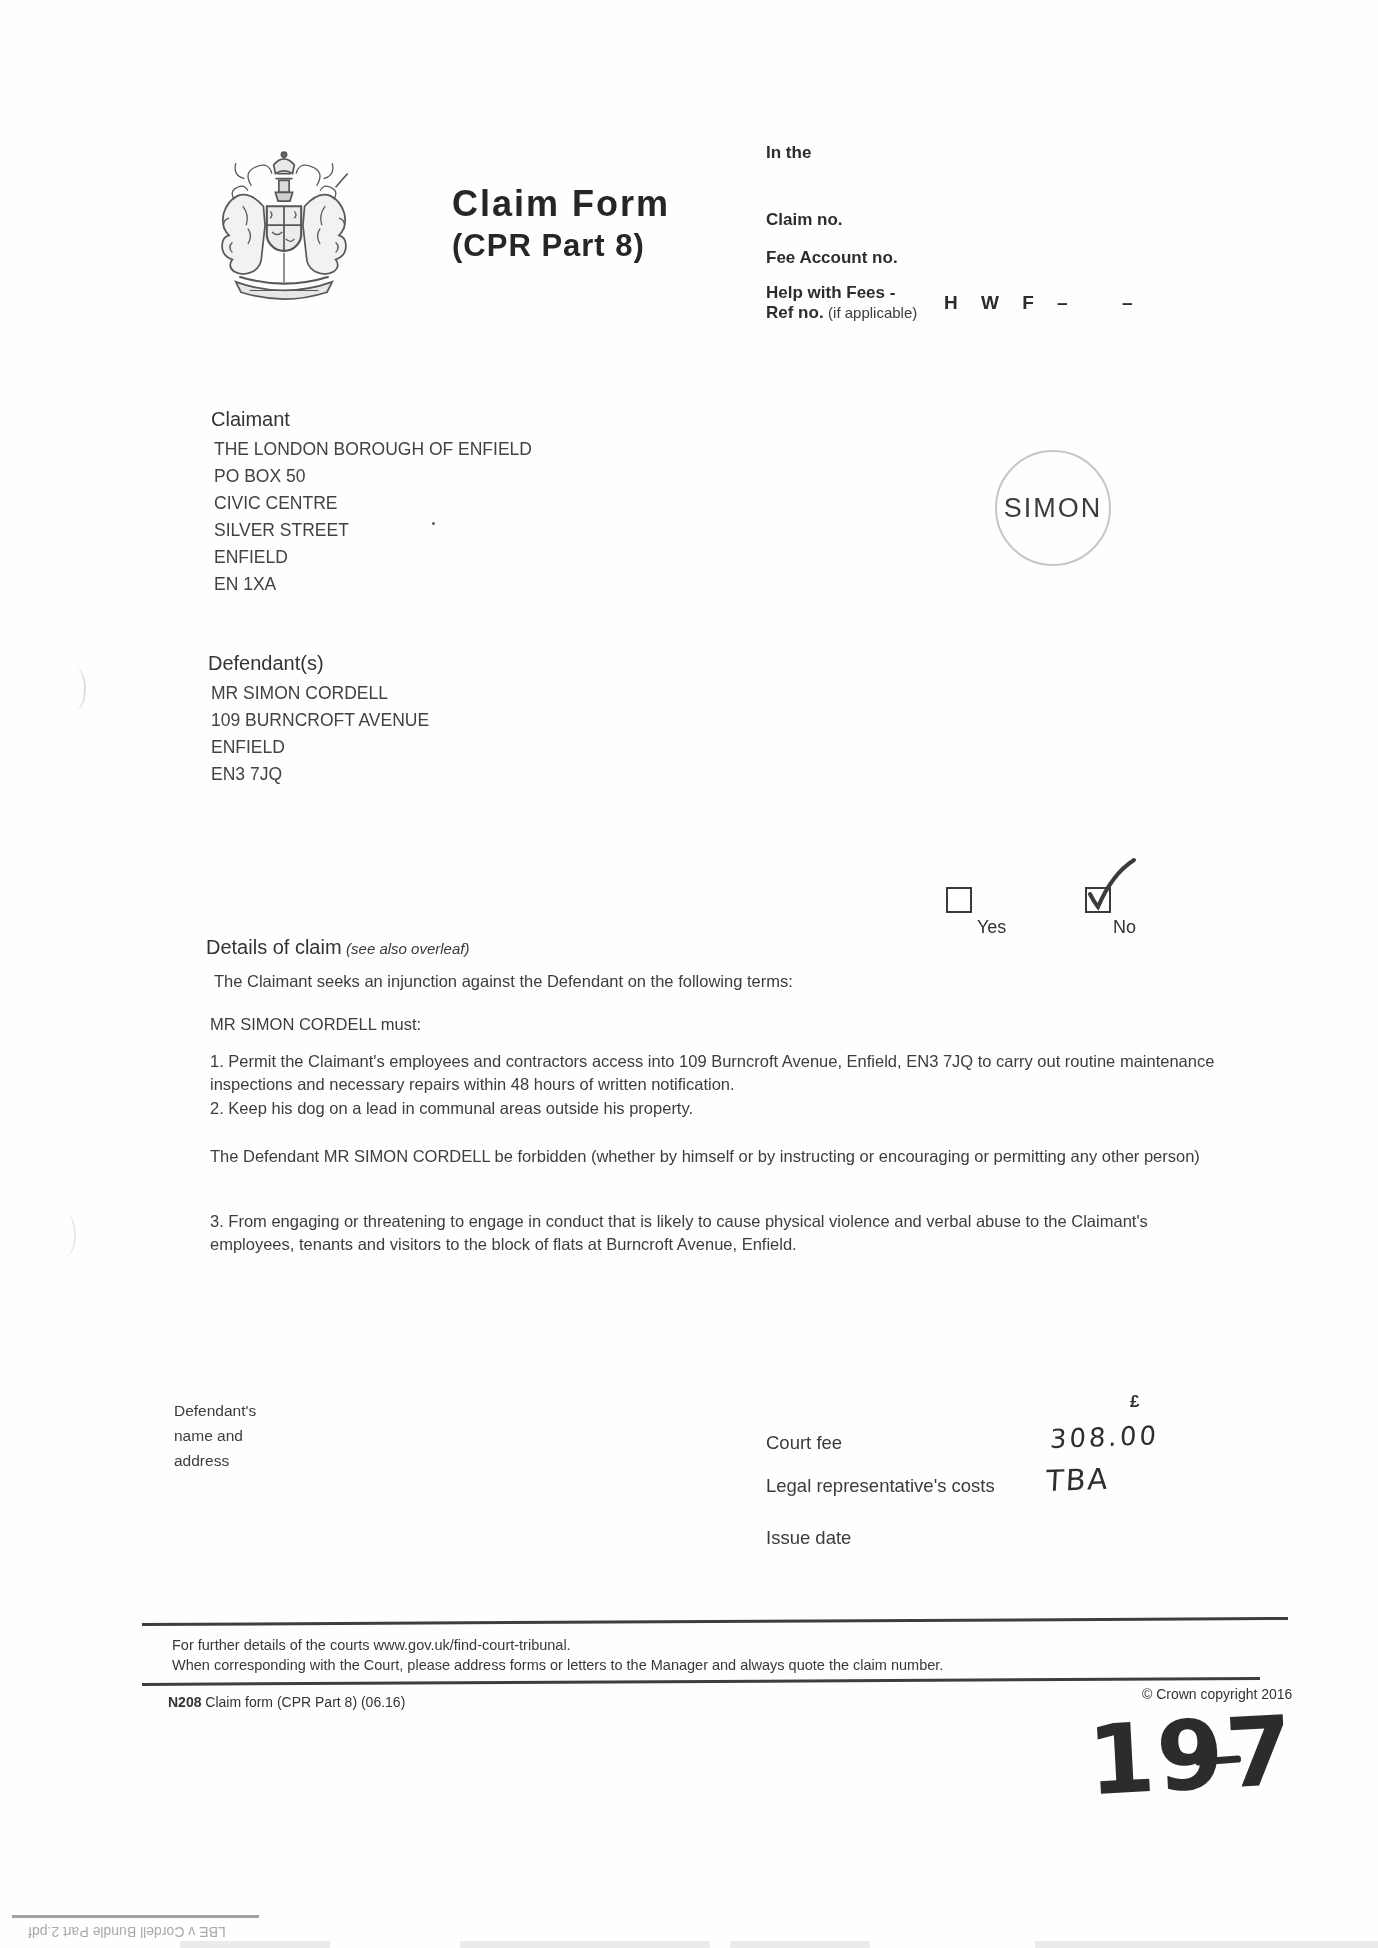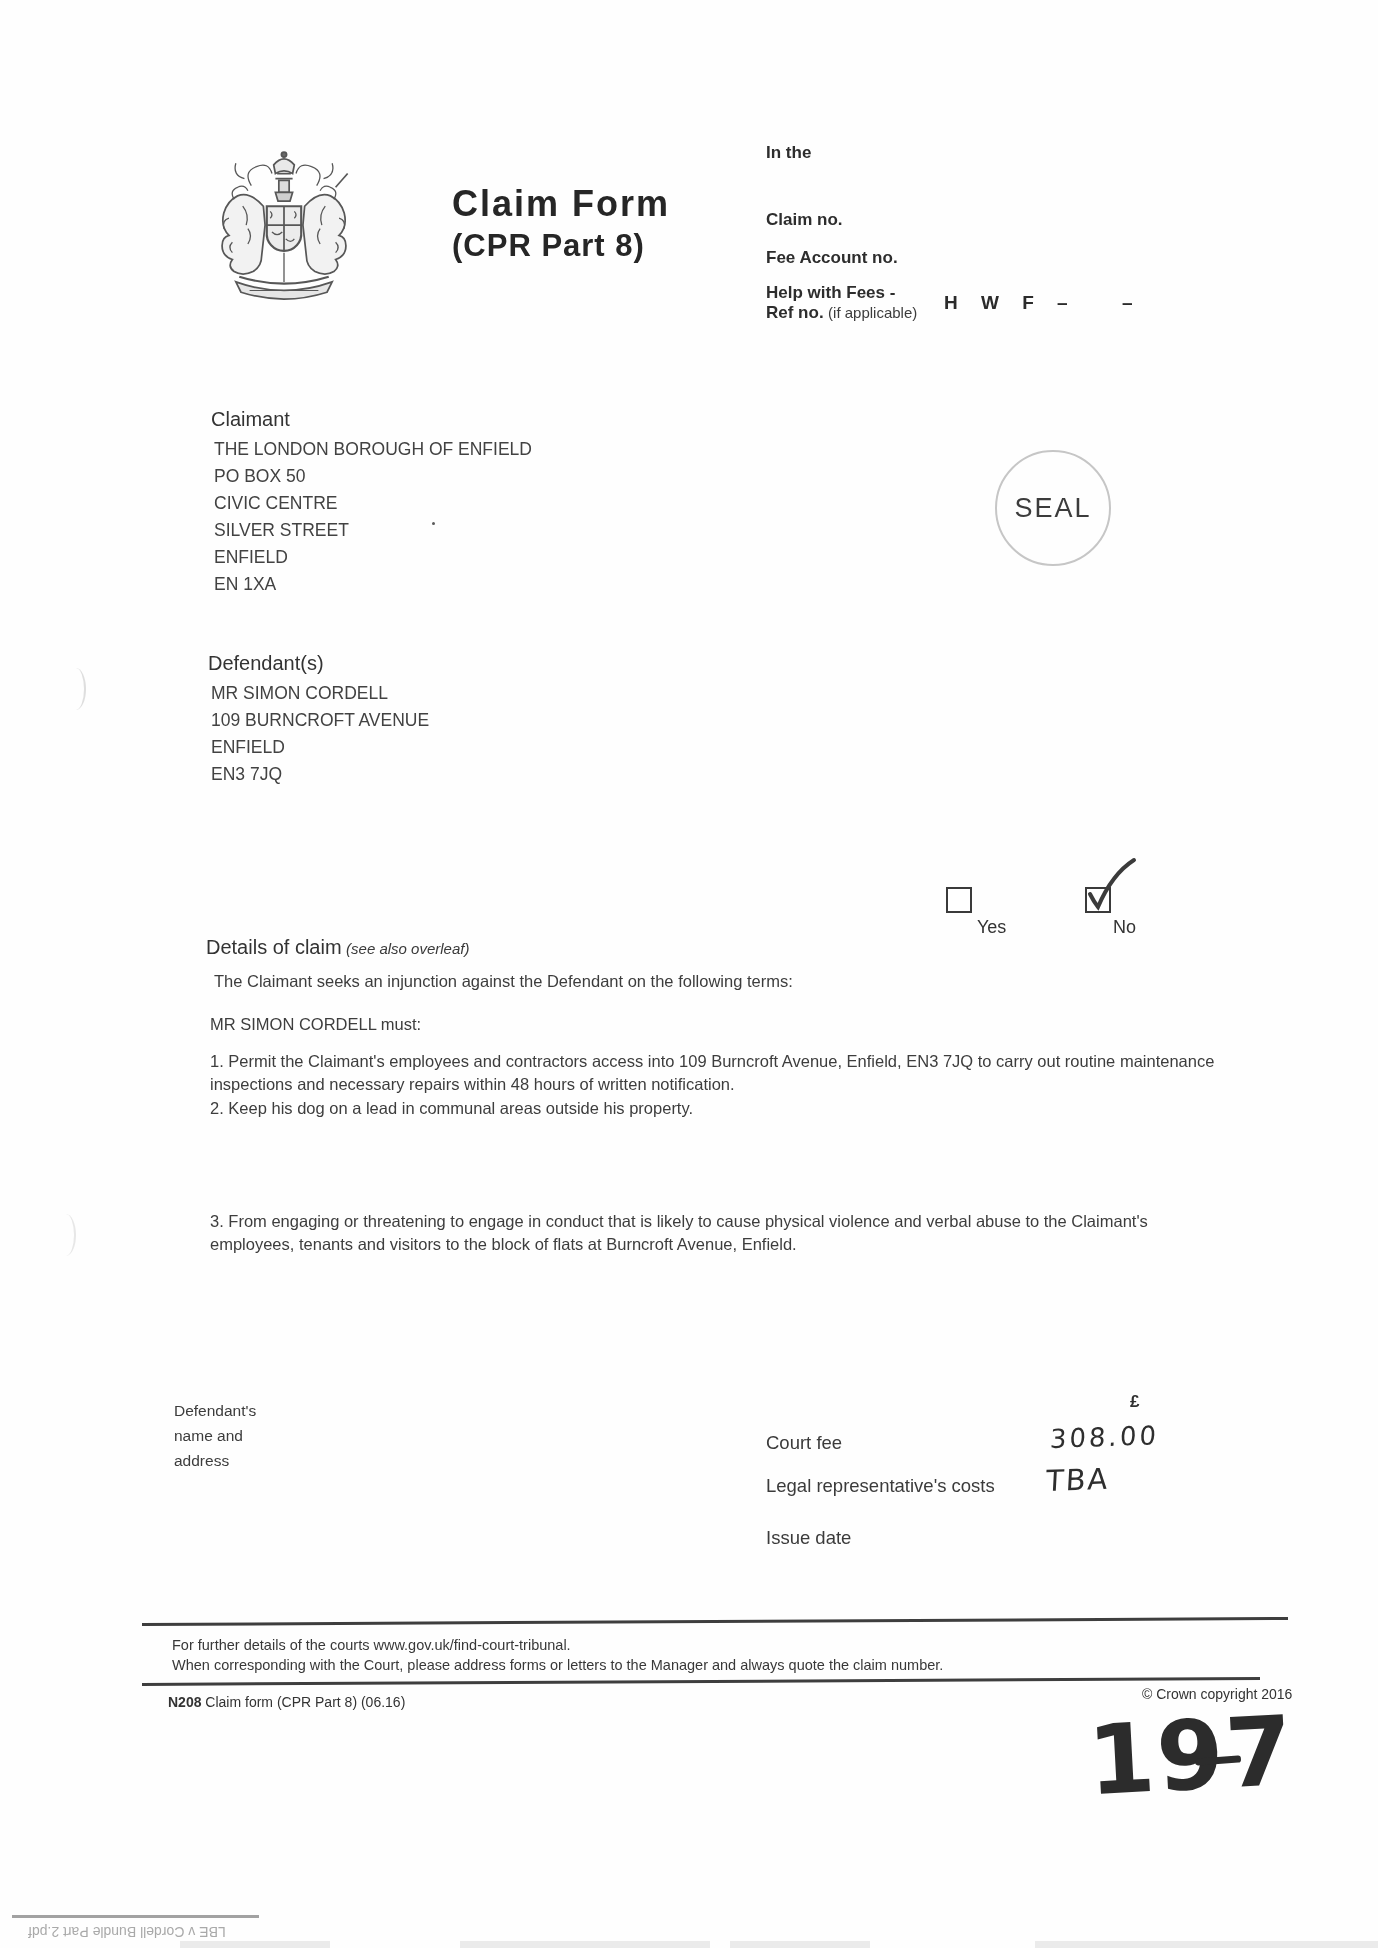--- a/index.html
+++ b/index.html
@@ -122,21 +122,21 @@
     <div>PO BOX 50</div>
     <div>CIVIC CENTRE</div>
     <div>SILVER STREET</div>
     <div>ENFIELD</div>
     <div>EN 1XA</div>
   </div>
 
   <div class="abs" style="left:432px;top:522px;width:3px;height:3px;background:#5a5a5a;border-radius:50%;"></div>
 
   <div class="abs seal" style="left:995px;top:450px;">
-    <span>SEAL</span>
+    <span>SIMON</span>
   </div>
 
   <div class="abs party-h" style="left:208px;top:652px;">Defendant(s)</div>
   <div class="abs party-lines" style="left:211px;top:680px;">
     <div>MR SIMON CORDELL</div>
     <div>109 BURNCROFT AVENUE</div>
     <div>ENFIELD</div>
     <div>EN3 7JQ</div>
   </div>
 
@@ -155,20 +155,21 @@
 
   <div class="abs" style="left:206px;top:936px;">
     <span class="dh">Details of claim</span>
     <span class="dh-note">(see also overleaf)</span>
   </div>
   <div class="abs body-p" style="left:214px;top:970px;">The Claimant seeks an injunction against the Defendant on the following terms:</div>
 
   <div class="abs body-p" style="left:210px;top:1013px;">MR SIMON CORDELL must:</div>
   <div class="abs body-p" style="left:210px;top:1050px;width:1025px;">1.  Permit the Claimant's employees and contractors access into 109 Burncroft Avenue, Enfield, EN3 7JQ to carry out routine maintenance inspections and necessary repairs within 48 hours of written notification.</div>
   <div class="abs body-p" style="left:210px;top:1097px;width:1025px;">2. Keep his dog on a lead in communal areas outside his property.</div>
+  <div class="abs body-p" style="left:210px;top:1145px;width:990px;">The Defendant  MR SIMON CORDELL be forbidden (whether by himself or by instructing or encouraging or permitting any other person)</div>
   <div class="abs body-p" style="left:210px;top:1210px;width:1020px;">3. From engaging or threatening to engage in conduct that is likely to cause physical violence and verbal abuse to the Claimant's employees, tenants and visitors to the block of flats at Burncroft Avenue, Enfield.</div>
 
   <div class="abs" style="left:174px;top:1398px;font-size:15.5px;line-height:25px;color:#3c3c3c;">
     <div>Defendant's</div>
     <div>name and</div>
     <div>address</div>
   </div>
 
   <div class="abs b" style="left:1130px;top:1392px;font-size:17px;color:#2f2f2f;">£</div>
   <div class="abs fee-label" style="left:766px;top:1432px;text-align:center;">Court fee</div>

